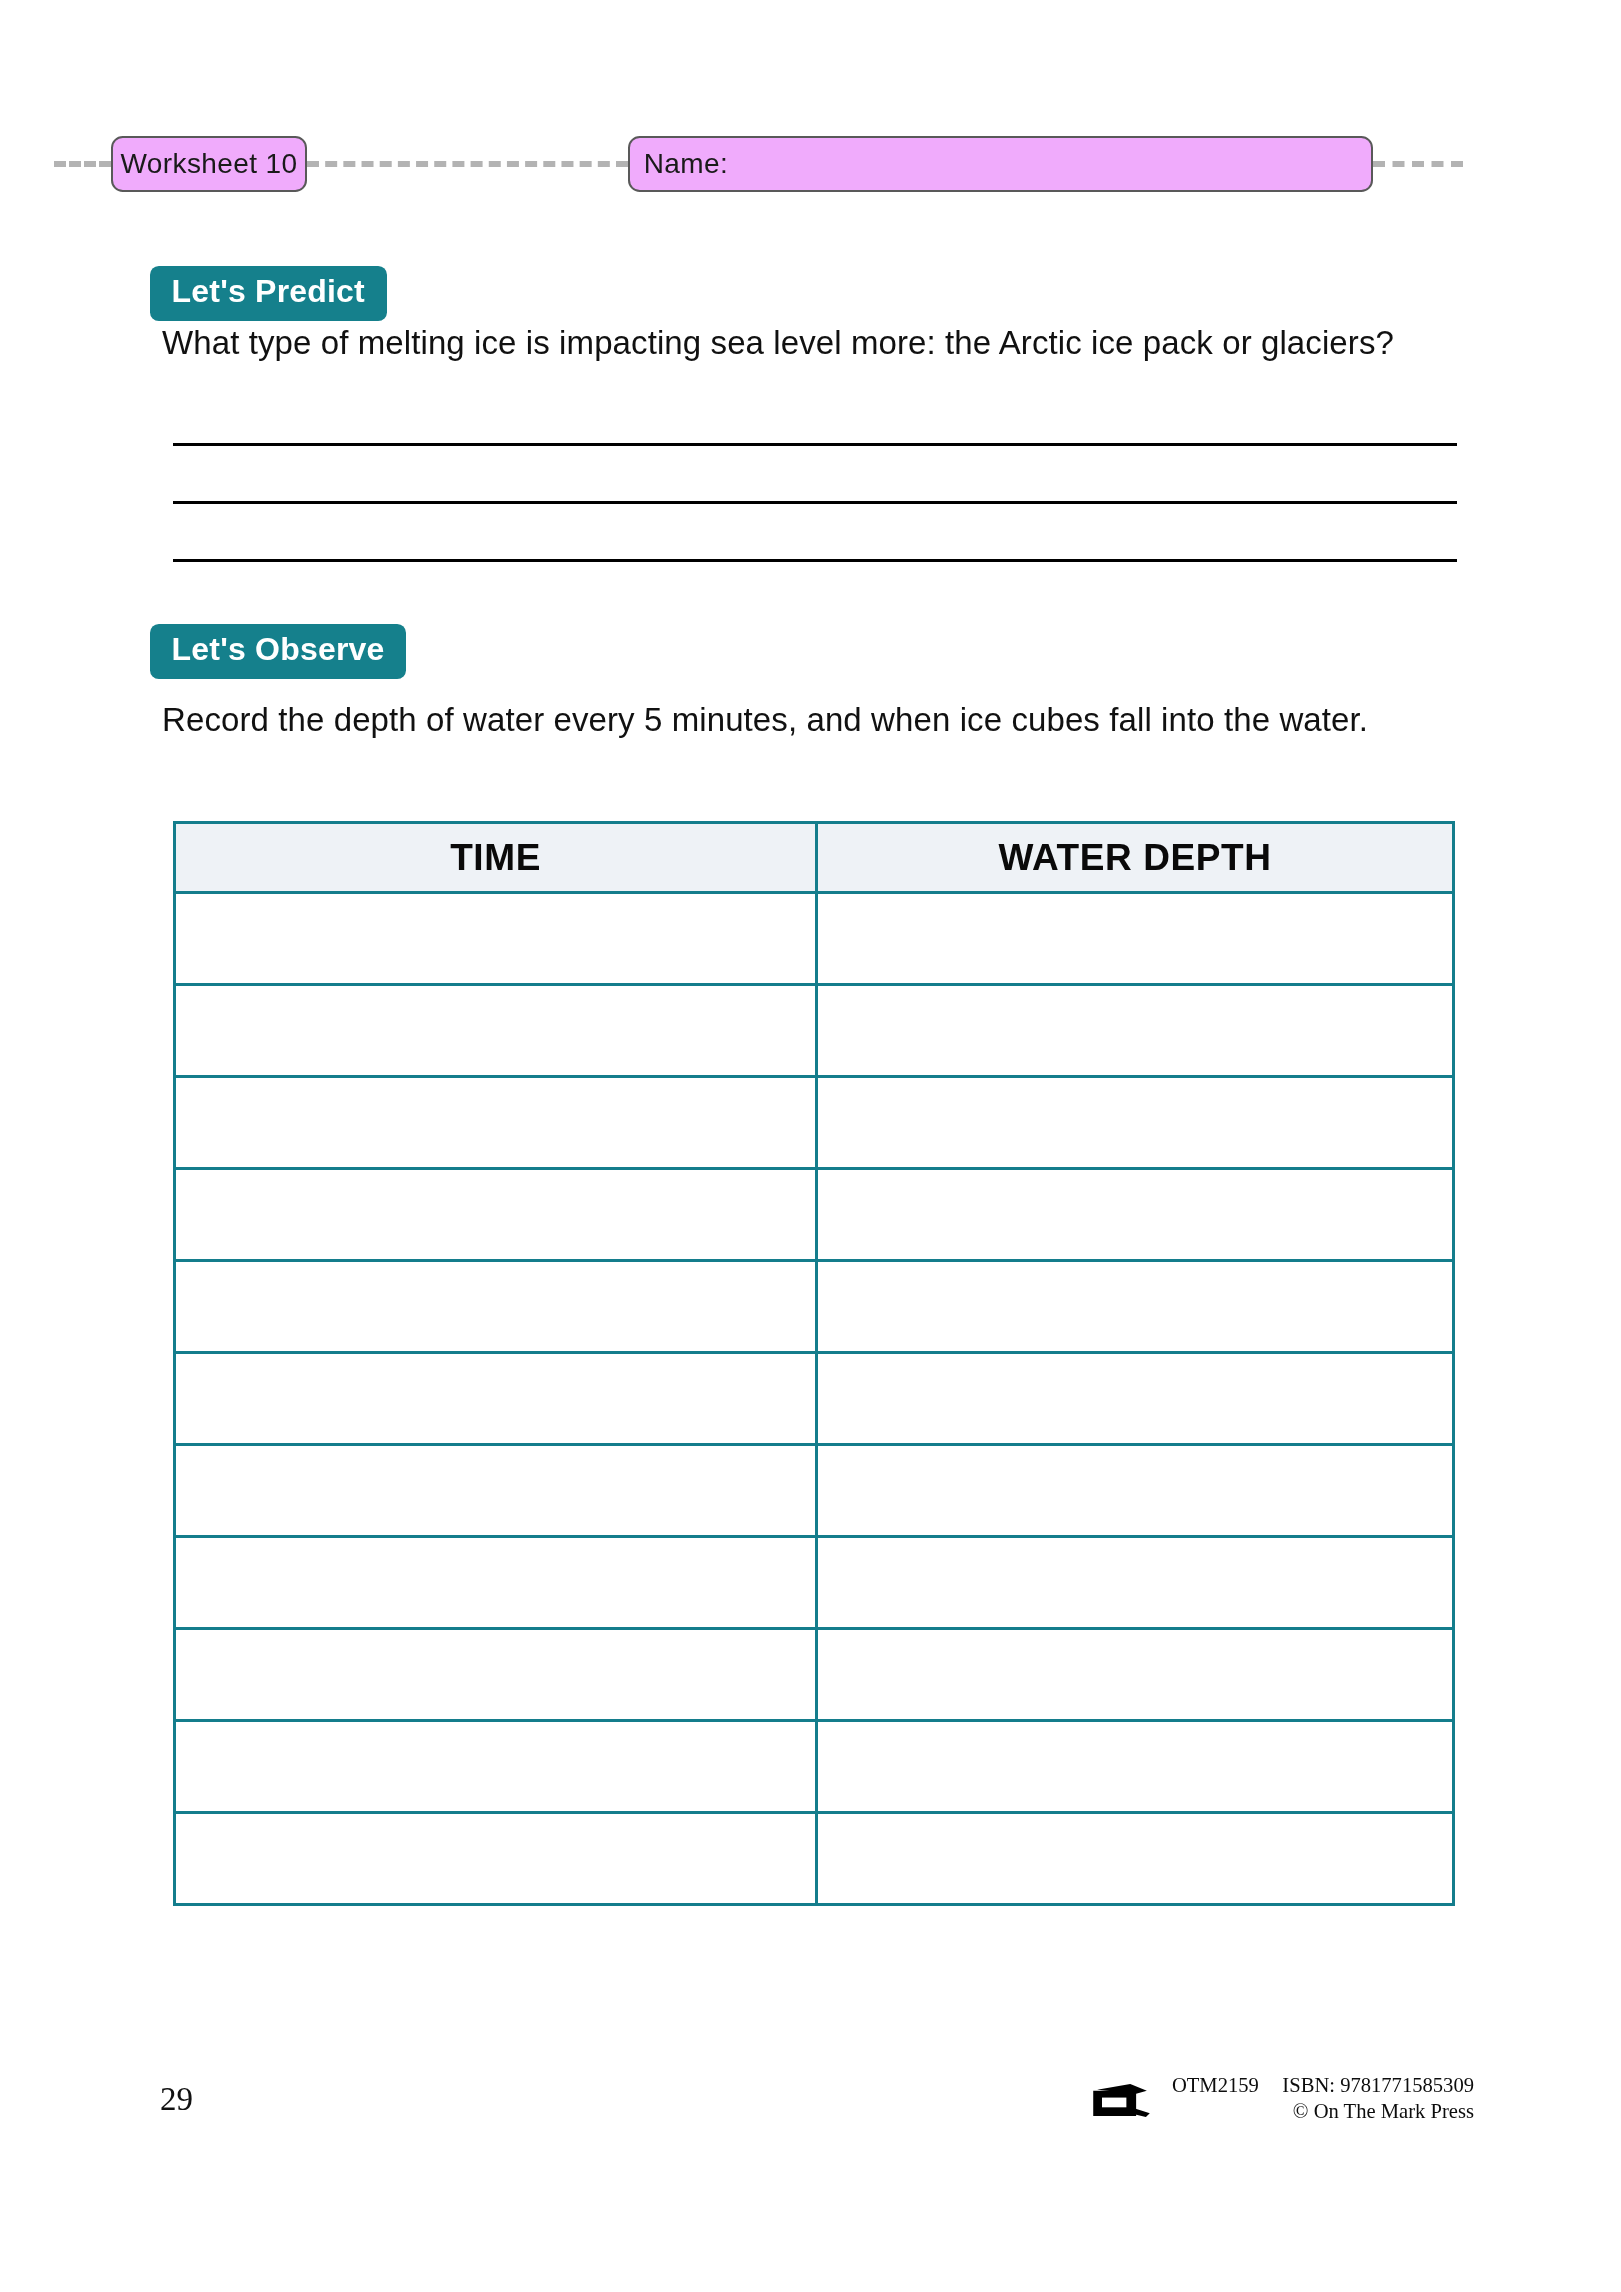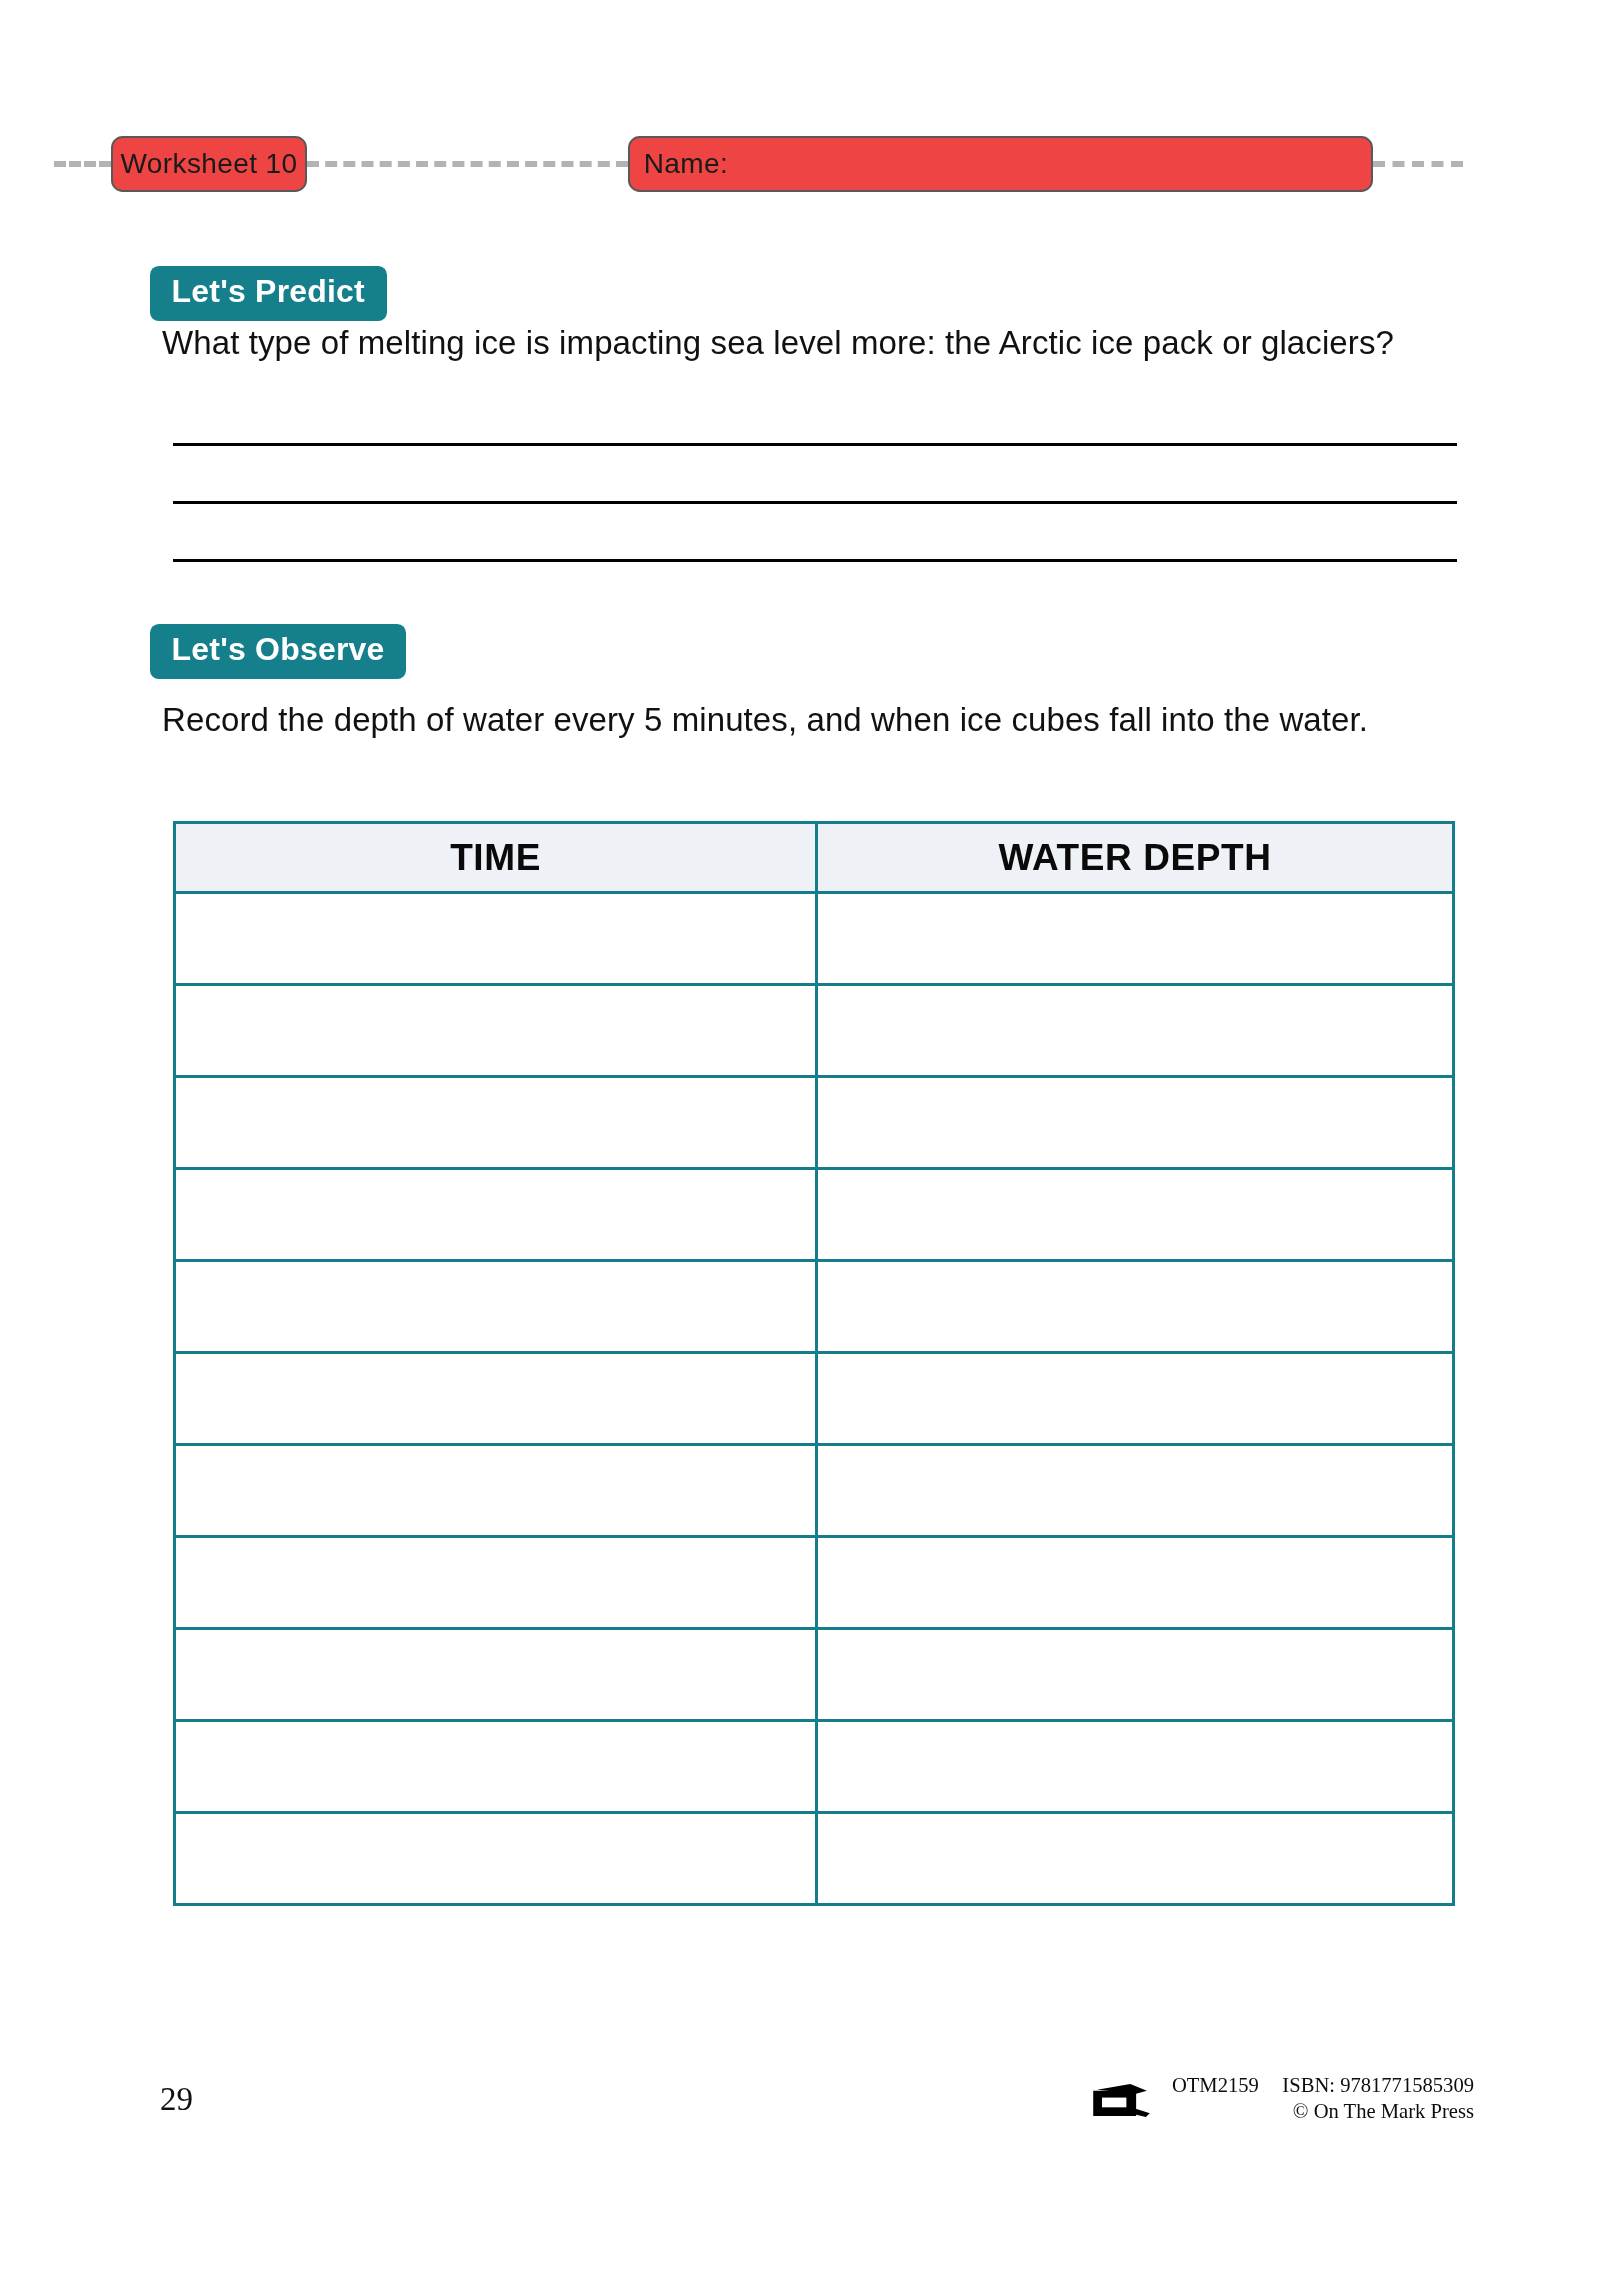--- a/index.html
+++ b/index.html
@@ -37,21 +37,21 @@
     flex: 0 0 auto;
   }
   .dash-left   { width: 57px; }
   .dash-mid    { width: 321px; }
   .dash-right  { width: 90px; }
 
   .field-box {
     box-sizing: border-box;
     border: 2.9px solid #595959;
     border-radius: 11.8px;
-    background: #ef4444;
+    background: #f0abfc;
     height: 56px;
     display: flex;
     align-items: center;
     padding: 0 13.7px;
     flex: 0 0 auto;
   }
   .field-box .field-label {
     font-size: 28px;
     color: #1a1a1a;
     letter-spacing: 0.4px;

